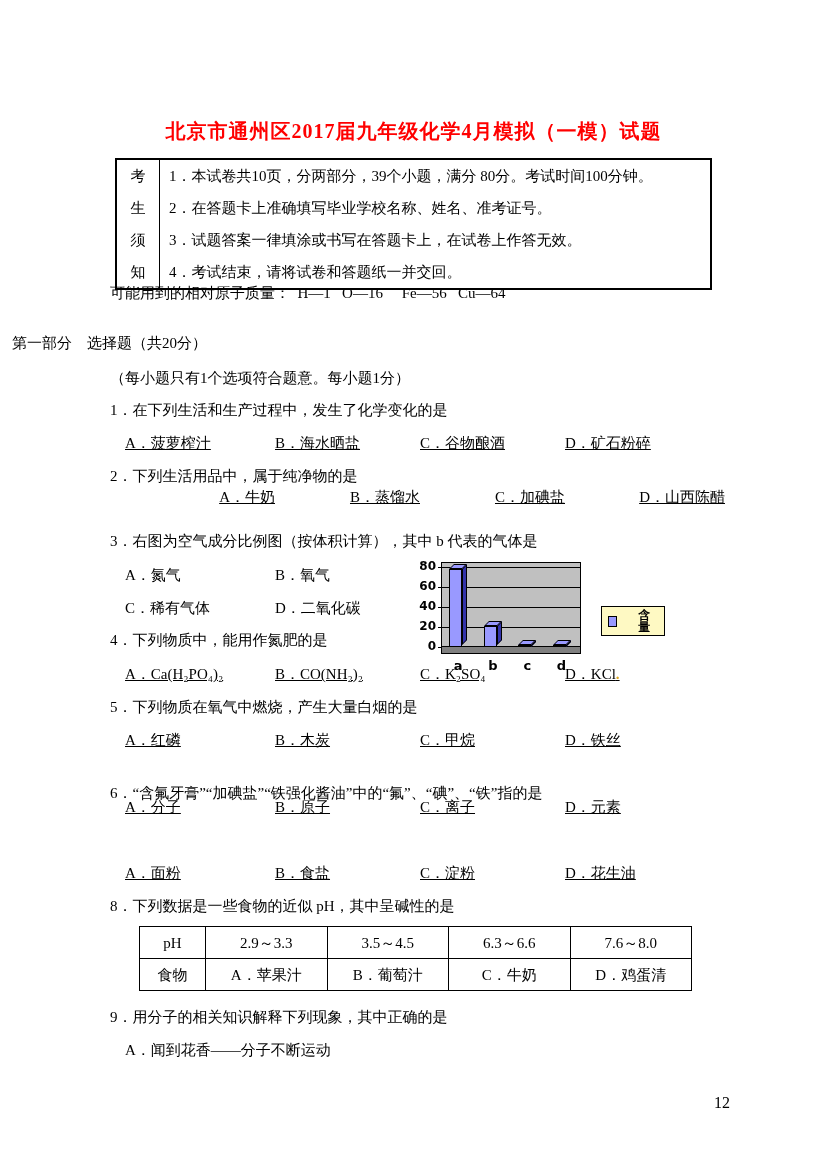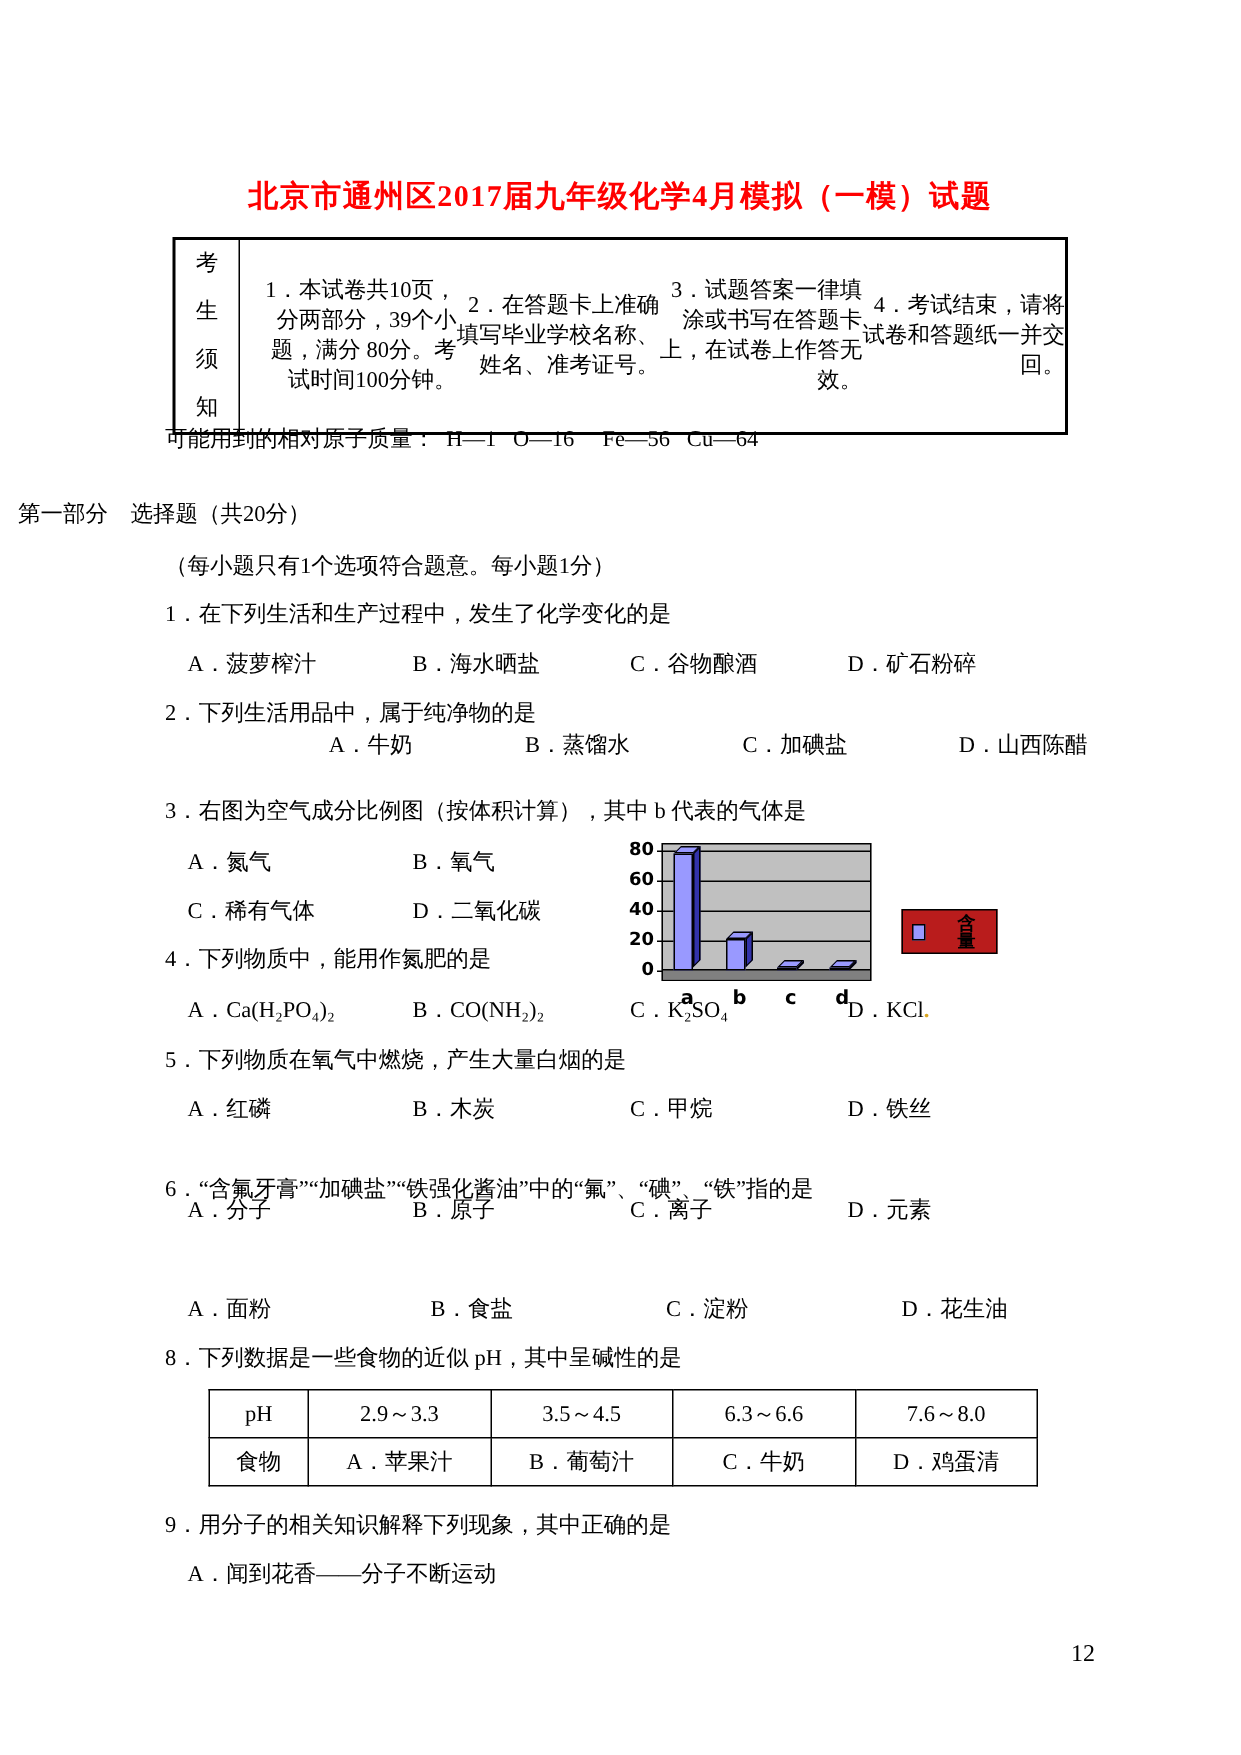--- a/index.html
+++ b/index.html
@@ -10,27 +10,27 @@
   .abs{position:absolute;}
   .pre{white-space:pre;}
   .title{
     left:0;top:107px;width:827px;text-align:center;
     font-size:20px;font-weight:bold;color:#FF0000;letter-spacing:1px;line-height:26px;
   }
   
   .notice{left:115px;top:147px;width:597px;height:132px;border:2px solid #000;display:flex;box-sizing:border-box;}
   .notice-side{width:42px;border-right:1px solid #000;display:flex;flex-direction:column;}
   .notice-side span{flex:1;display:flex;align-items:center;justify-content:center;}
-  .notice-body{flex:1;display:flex;padding-left:9px;text-align:right;}
+  .notice-body{flex:1;display:flex;flex-direction:column;padding-left:9px;}
   .notice-body div{flex:1;display:flex;align-items:center;}
   
   .center{left:12px;width:827px;}
   
   .stem{left:110px;width:620px;}
-  .opts4{left:125px;width:600px;display:grid;grid-template-columns:150px 145px 145px auto;}
+  .opts4{left:125px;width:600px;display:grid;grid-template-columns:150px 145px 145px auto;text-decoration:underline;}
   .opts2{left:125px;width:310px;display:grid;grid-template-columns:150px auto;row-gap:13px;}
   .kcl-dot{color:#D9A521;font-weight:bold;}
   
   .ph-table{left:139px;top:915px;border-collapse:collapse;table-layout:fixed;width:553px;}
   .ph-table td{border:1px solid #000;height:31px;text-align:center;vertical-align:middle;font-size:15px;padding:0;}
   
   .chart{left:420px;top:545px;width:245px;height:115px;font-family:"DejaVu Sans",sans-serif;}
   .chart-y{position:absolute;left:0;top:6px;width:17px;height:90px;}
   .ytick{position:absolute;right:1px;width:100%;text-align:right;font-size:12px;font-weight:bold;line-height:14px;}
   .chart-plot{position:absolute;left:21px;top:6px;width:138px;height:90px;background:#C0C0C0;border:1px solid #000;}
@@ -38,21 +38,21 @@
   .tick{position:absolute;left:-4px;width:4px;height:1px;background:#000;}
   .floor{position:absolute;left:0;bottom:0;width:100%;height:6px;background:#808080;border-top:1px solid #000;}
   .bar{position:absolute;bottom:6px;width:13px;background:#9999FF;border:1px solid #000;box-sizing:border-box;}
   .bar-top{position:absolute;left:-1px;top:-6px;width:13px;height:5px;background:#9999FF;border:1px solid #000;
            transform:skewX(-45deg);transform-origin:0 100%;box-sizing:border-box;}
   .bar-side{position:absolute;right:-6px;top:-1px;width:5px;height:100%;background:#3333AA;border:1px solid #000;
             transform:skewY(-45deg);transform-origin:0 0;box-sizing:border-box;}
   .chart-x{position:absolute;left:21px;top:100px;width:138px;display:flex;justify-content:space-around;
            font-size:13px;font-weight:bold;}
   .legend{position:absolute;left:181px;top:50px;display:inline-flex;align-items:center;gap:21px;
-          border:1px solid #000;background:#b91c1c;padding:2px 6px;font-size:12px;font-weight:bold;line-height:12px;}
+          border:1px solid #000;background:#fef9c3;padding:2px 6px;font-size:12px;font-weight:bold;line-height:12px;}
   .legend-swatch{width:9px;height:9px;background:#9999FF;border:1px solid #000;}
   .page-num{left:714px;top:1082px;font-size:16px;}
 </style>
 </head>
 <body>
 
 <div class="page">
 
   <div class="abs title">北京市通州区2017届九年级化学4月模拟（一模）试题</div>
 
@@ -165,21 +165,21 @@
   </div>
 
   <div class="abs stem" style="top:772px;">6．“含氟牙膏”“加碘盐”“铁强化酱油”中的“氟”、“碘”、“铁”指的是</div>
   <div class="abs opts4" style="top:786px;">
     <span>A．分子</span>
     <span>B．原子</span>
     <span>C．离子</span>
     <span>D．元素</span>
   </div>
 
-  <div class="abs opts4" style="top:852px;gap:12px;">
+  <div class="abs opts4" style="top:852px;">
     <span>A．面粉</span>
     <span>B．食盐</span>
     <span>C．淀粉</span>
     <span>D．花生油</span>
   </div>
 
   <div class="abs stem" style="top:885px;">8．下列数据是一些食物的近似 pH，其中呈碱性的是</div>
   <table class="abs ph-table">
     <colgroup>
         <col style="width:66px">

